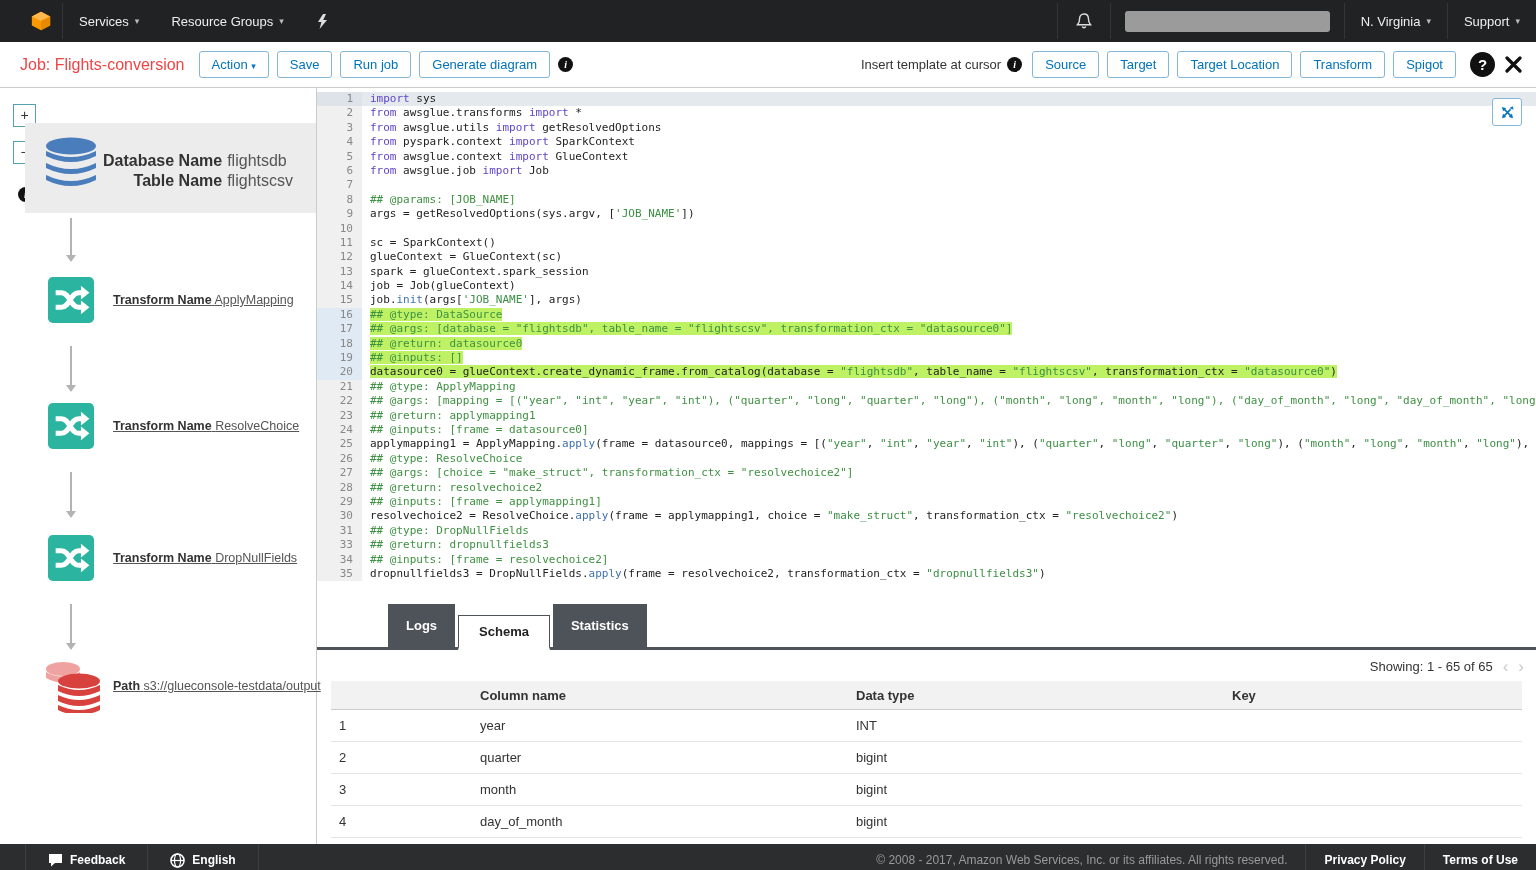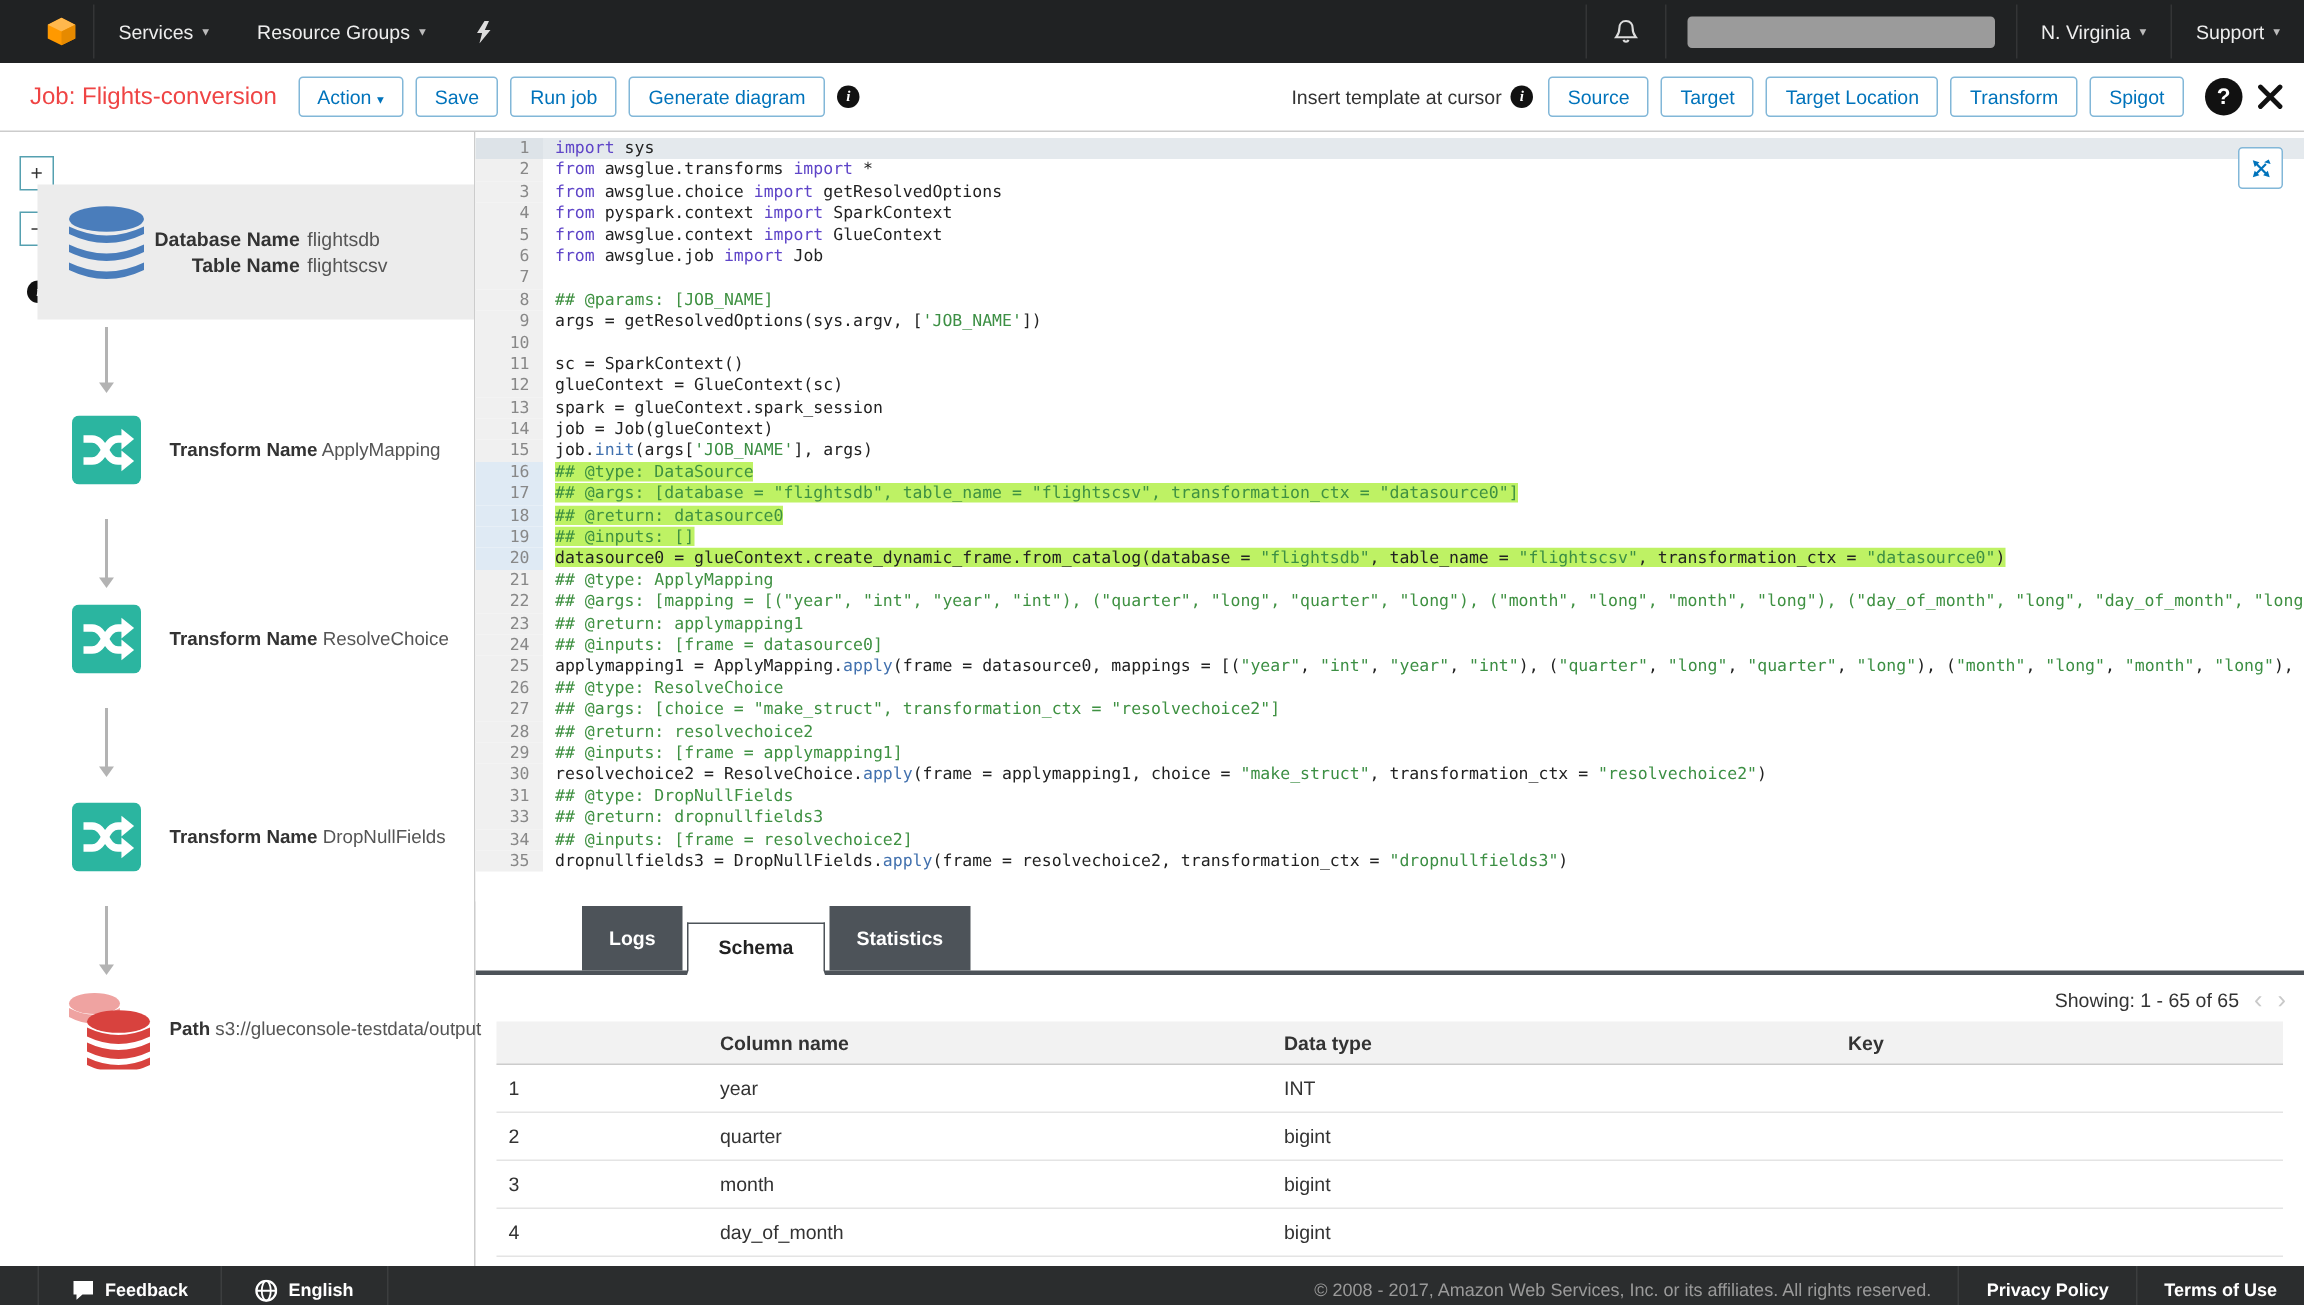--- a/index.html
+++ b/index.html
@@ -33,25 +33,25 @@
 
   
   .main { display:flex; height:756px; }
   .diagram { width:317px; border-right:1px solid #ccc; position:relative; background:#fff; flex:none; }
   .zoom-btn { position:absolute; left:13px; width:23px; height:23px; background:#fff; border:1px solid #55a0b0;
     color:#333; font-size:14px; line-height:21px; text-align:center; cursor:pointer; }
   .zoom-in { top:16px; } .zoom-out { top:53px; }
   .diag-info { position:absolute; left:18px; top:99px; }
   .node-box { position:absolute; left:25px; right:0; top:35px; height:90px; background:#ececec; }
   .db-icon { position:absolute; left:45px; top:49px; }
-  .node1-text { position:absolute; left:103px; top:64px; display:grid; grid-template-columns:auto auto; column-gap:5px; row-gap:2px; font-size:13px; }
+  .node1-text { position:absolute; left:103px; top:64px; display:grid; grid-template-columns:auto auto; column-gap:5px; row-gap:2px; font-size:16px; }
   .node1-text .lab { font-weight:bold; color:#333; text-align:right; }
   .node1-text .val { color:#555; }
   .tnode-icon { position:absolute; left:48px; }
-  .tnode-text { position:absolute; left:113px; font-size:12.5px; color:#555; white-space:nowrap; }
+  .tnode-text { position:absolute; left:113px; font-size:12.5px; color:#555; white-space:nowrap;text-decoration:underline; }
   .tnode-text b { color:#333; }
   .arrow { position:absolute; left:70px; width:2px; background:#b3b3b3; }
   .arrow:after { content:""; position:absolute; bottom:-7px; left:-4px; border:5px solid transparent; border-top:7px solid #b3b3b3; }
 
   
   .right-col { flex:1; display:flex; flex-direction:column; min-width:0; }
   .editor { height:513px; position:relative; overflow:hidden; background:#fff; padding-top:4px;
     font-family:"DejaVu Sans Mono", monospace; font-size:11px; }
   .cl { display:flex; line-height:14.4px; height:14.4px; }
   .cl .ln { width:45px; flex:none; background:#f0f0f0; color:#888; text-align:right; padding-right:9px; }
@@ -245,21 +245,21 @@
           <div class="cl active">
             <span class="ln">1</span>
             <span class="cd"><span class="tk-kw">import</span><span> sys</span></span>
           </div>
           <div class="cl">
             <span class="ln">2</span>
             <span class="cd"><span class="tk-kw">from</span><span> awsglue.transforms </span><span class="tk-kw">import</span><span> *</span></span>
           </div>
           <div class="cl">
             <span class="ln">3</span>
-            <span class="cd"><span class="tk-kw">from</span><span> awsglue.choice </span><span class="tk-kw">import</span><span> getResolvedOptions</span></span>
+            <span class="cd"><span class="tk-kw">from</span><span> awsglue.utils </span><span class="tk-kw">import</span><span> getResolvedOptions</span></span>
           </div>
           <div class="cl">
             <span class="ln">4</span>
             <span class="cd"><span class="tk-kw">from</span><span> pyspark.context </span><span class="tk-kw">import</span><span> SparkContext</span></span>
           </div>
           <div class="cl">
             <span class="ln">5</span>
             <span class="cd"><span class="tk-kw">from</span><span> awsglue.context </span><span class="tk-kw">import</span><span> GlueContext</span></span>
           </div>
           <div class="cl">

